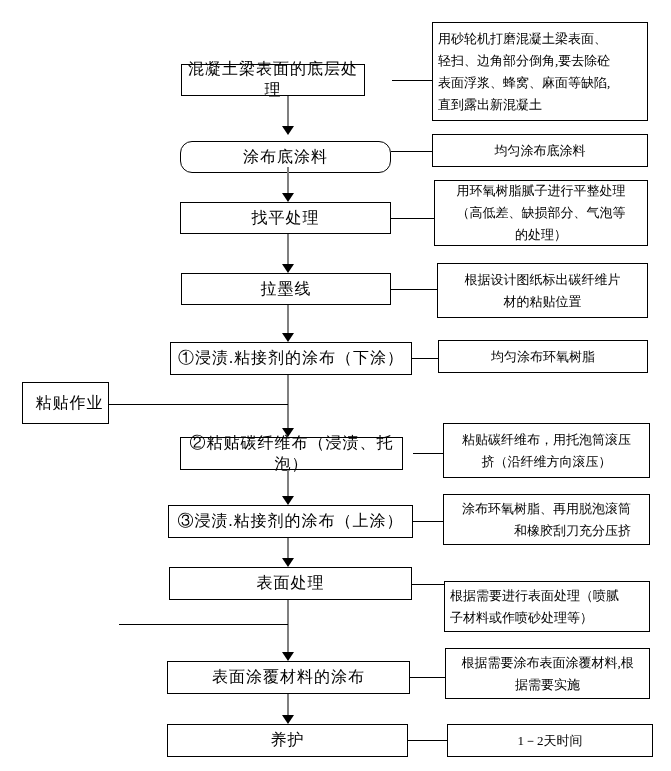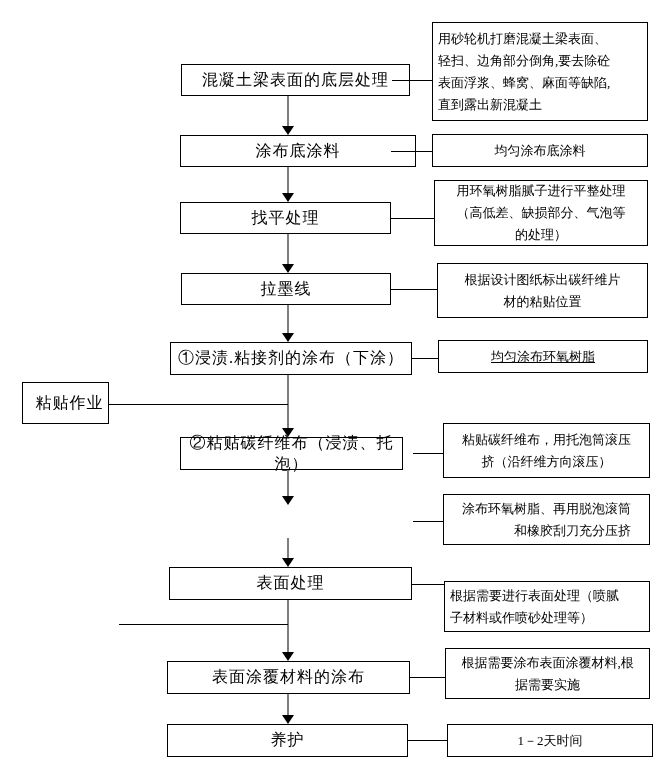--- a/index.html
+++ b/index.html
@@ -15,37 +15,37 @@
   .main-box{font-size:16px;letter-spacing:1px;}
   .note-box{font-size:13px;line-height:22px;white-space:pre-line;padding:2px 5px;}
   .side-box{font-size:16px;letter-spacing:1px;padding-left:8px;}
   .note-left{justify-content:flex-start;text-align:left;}
   .hline{position:absolute;height:1px;background:#000;}
   .varrow{position:absolute;left:282px;width:12px;display:flex;flex-direction:column;align-items:center;}
   .shaft{width:2px;flex:1;background:#7f7f7f;}
   .head{width:0;height:0;border-left:6px solid transparent;border-right:6px solid transparent;border-top:9px solid #000;}
 
   
-  .mb0{left:181px;top:64px;width:229px;height:32px;}
-  .mb1{left:180px;top:135px;width:236px;height:32px;}
+  .mb0{left:181px;top:64px;width:184px;height:32px;}
+  .mb1{left:180px;top:141px;width:211px;height:32px;border-radius:12px;}
   .mb2{left:180px;top:202px;width:211px;height:32px;}
   .mb3{left:181px;top:273px;width:210px;height:32px;}
   .mb4{left:170px;top:342px;width:242px;height:33px;}
   .mb5{left:180px;top:437px;width:223px;height:33px;}
   .mb6{left:168px;top:505px;width:245px;height:33px;}
   .mb7{left:169px;top:567px;width:243px;height:33px;}
   .mb8{left:167px;top:661px;width:243px;height:33px;}
   .mb9{left:167px;top:724px;width:241px;height:33px;}
 
   
   .nb0{left:432px;top:22px;width:216px;height:99px;}
   .nb1{left:432px;top:134px;width:216px;height:33px;}
   .nb2{left:434px;top:180px;width:214px;height:66px;}
   .nb3{left:437px;top:263px;width:211px;height:55px;}
-  .nb4{left:438px;top:340px;width:210px;height:33px;text-decoration:underline;}
+  .nb4{left:438px;top:340px;width:210px;height:33px;}
   .nb5{left:443px;top:423px;width:207px;height:55px;}
   .nb6{left:443px;top:494px;width:207px;height:51px;text-align:right;}
   .nb7{left:444px;top:561px;width:206px;height:51px;margin-top:20px;}
   .nb8{left:445px;top:648px;width:205px;height:51px;}
   .nb9{left:447px;top:724px;width:206px;height:33px;}
 
   
   .sb0{left:22px;top:382px;width:87px;height:42px;}
   .sb1{left:32px;top:606px;width:87px;height:42px;}
 
@@ -80,20 +80,21 @@
 <body>
 
 <div id="canvas">
 
   <div class="box main-box mb0">混凝土梁表面的底层处理</div>
   <div class="box main-box mb1">涂布底涂料</div>
   <div class="box main-box mb2">找平处理</div>
   <div class="box main-box mb3">拉墨线</div>
   <div class="box main-box mb4">①浸渍.粘接剂的涂布（下涂）</div>
   <div class="box main-box mb5">②粘贴碳纤维布（浸渍、托泡）</div>
+  <div class="box main-box mb6">③浸渍.粘接剂的涂布（上涂）</div>
   <div class="box main-box mb7">表面处理</div>
   <div class="box main-box mb8">表面涂覆材料的涂布</div>
   <div class="box main-box mb9">养护</div>
 
   <div class="box note-box note-left nb0">用砂轮机打磨混凝土梁表面、
 轻扫、边角部分倒角,要去除砼
 表面浮浆、蜂窝、麻面等缺陷,
 直到露出新混凝土</div>
   <div class="box note-box nb1">均匀涂布底涂料</div>
   <div class="box note-box nb2">用环氧树脂腻子进行平整处理

